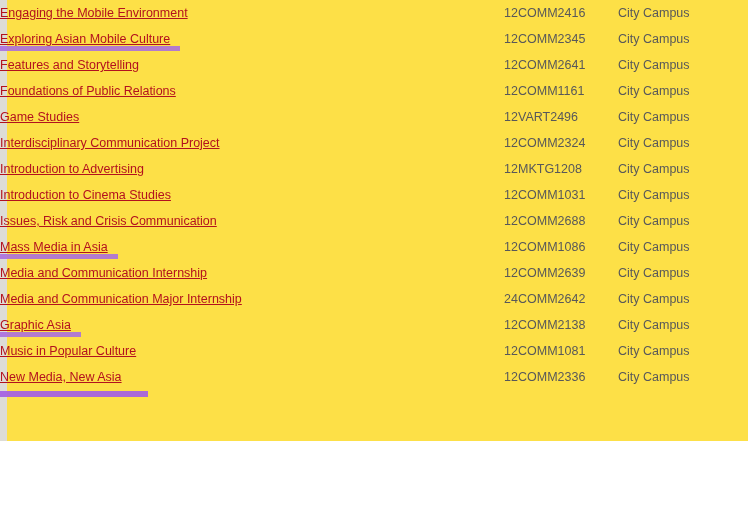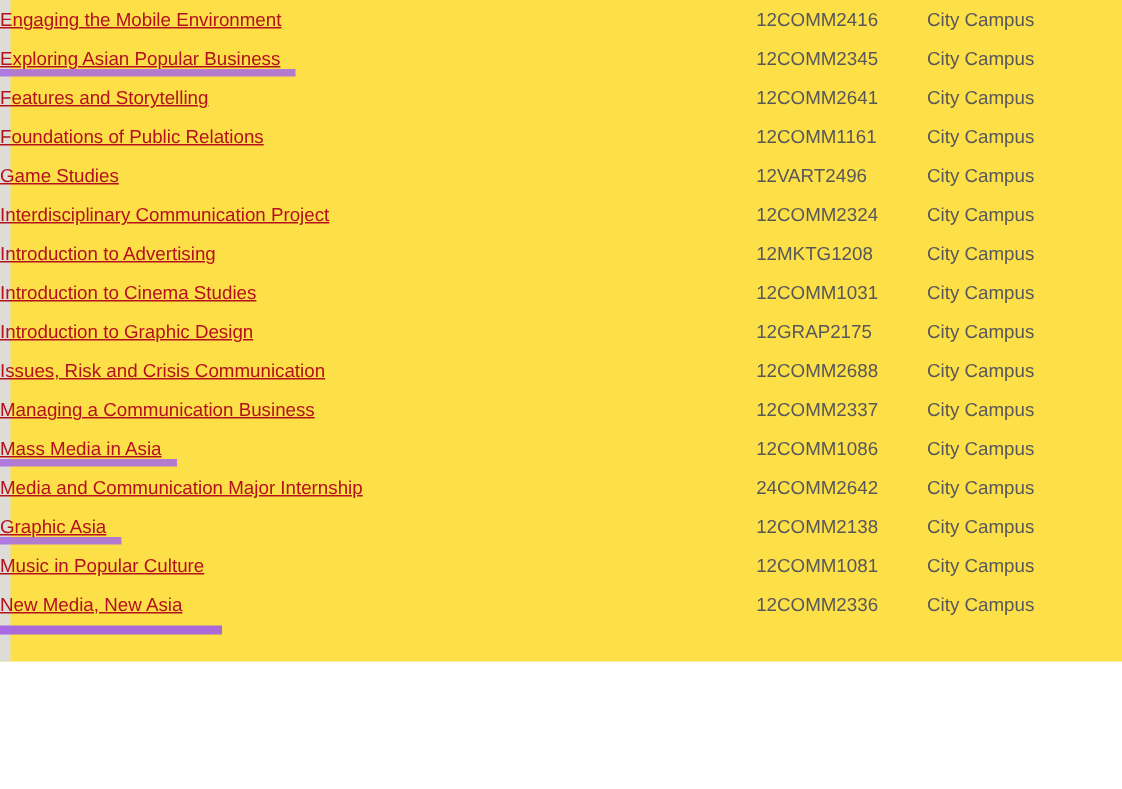--- a/index.html
+++ b/index.html
@@ -110,21 +110,21 @@
 
   <table id="course-table">
     <tbody id="course-rows">
         <tr>
           <td class="col-name"><a class="course-link">Engaging the Mobile Environment</a></td>
           <td class="col-credit">12</td>
           <td class="col-code">COMM2416</td>
           <td class="col-campus">City Campus</td>
         </tr>
         <tr>
-          <td class="col-name"><a class="course-link hl-inline">Exploring Asian Popular Business</a></td>
+          <td class="col-name"><a class="course-link hl-inline">Exploring Asian Mobile Culture</a></td>
           <td class="col-credit">12</td>
           <td class="col-code">COMM2345</td>
           <td class="col-campus">City Campus</td>
         </tr>
         <tr>
           <td class="col-name"><a class="course-link">Features and Storytelling</a></td>
           <td class="col-credit">12</td>
           <td class="col-code">COMM2641</td>
           <td class="col-campus">City Campus</td>
         </tr>
@@ -152,41 +152,35 @@
           <td class="col-code">MKTG1208</td>
           <td class="col-campus">City Campus</td>
         </tr>
         <tr>
           <td class="col-name"><a class="course-link">Introduction to Cinema Studies</a></td>
           <td class="col-credit">12</td>
           <td class="col-code">COMM1031</td>
           <td class="col-campus">City Campus</td>
         </tr>
         <tr>
-          <td class="col-name"><a class="course-link">Introduction to Graphic Design</a></td>
-          <td class="col-credit">12</td>
-          <td class="col-code">GRAP2175</td>
-          <td class="col-campus">City Campus</td>
-        </tr>
-        <tr>
           <td class="col-name"><a class="course-link">Issues, Risk and Crisis Communication</a></td>
           <td class="col-credit">12</td>
           <td class="col-code">COMM2688</td>
           <td class="col-campus">City Campus</td>
         </tr>
         <tr>
-          <td class="col-name"><a class="course-link">Managing a Communication Business</a></td>
-          <td class="col-credit">12</td>
-          <td class="col-code">COMM2337</td>
-          <td class="col-campus">City Campus</td>
-        </tr>
-        <tr>
           <td class="col-name"><a class="course-link hl-inline">Mass Media in Asia</a></td>
           <td class="col-credit">12</td>
           <td class="col-code">COMM1086</td>
+          <td class="col-campus">City Campus</td>
+        </tr>
+        <tr>
+          <td class="col-name"><a class="course-link">Media and Communication Internship</a></td>
+          <td class="col-credit">12</td>
+          <td class="col-code">COMM2639</td>
           <td class="col-campus">City Campus</td>
         </tr>
         <tr>
           <td class="col-name"><a class="course-link">Media and Communication Major Internship</a></td>
           <td class="col-credit">24</td>
           <td class="col-code">COMM2642</td>
           <td class="col-campus">City Campus</td>
         </tr>
         <tr>
           <td class="col-name"><a class="course-link hl-inline">Graphic Asia</a></td>

